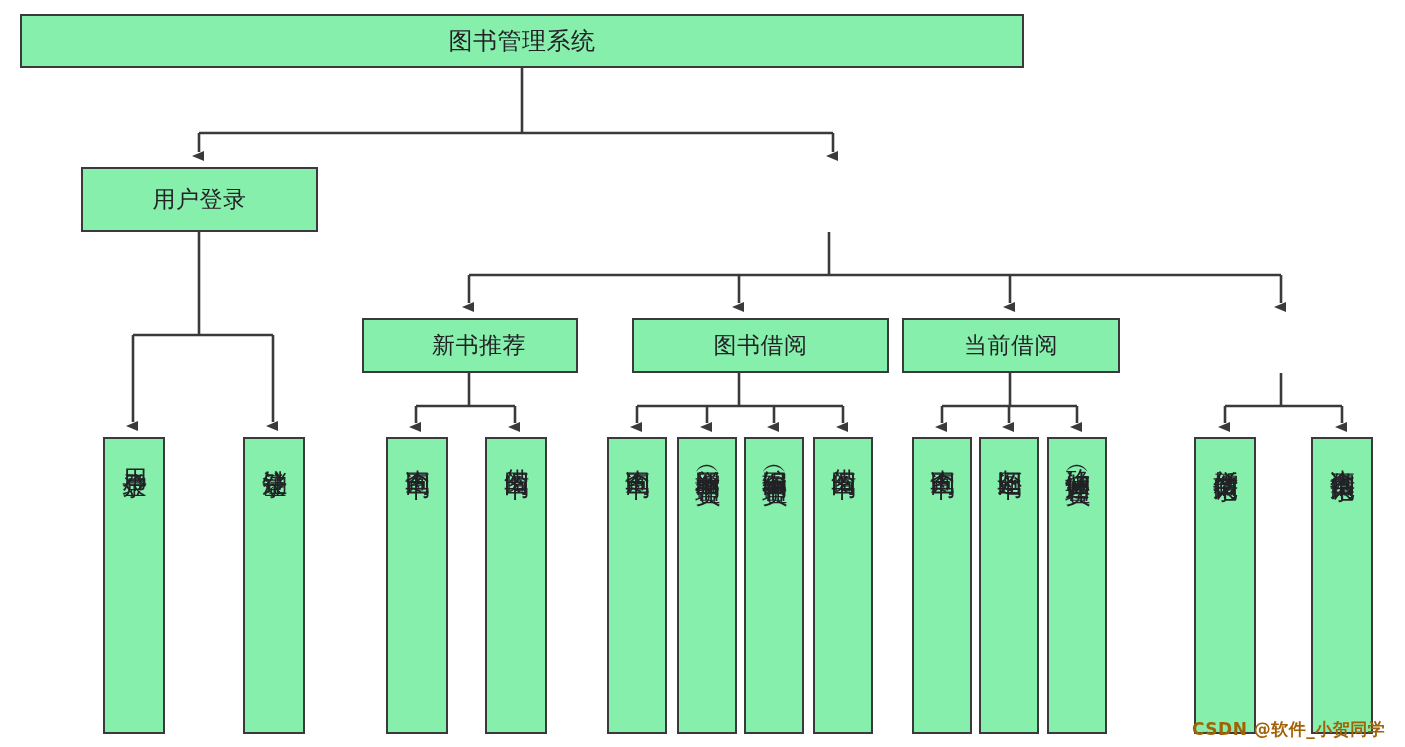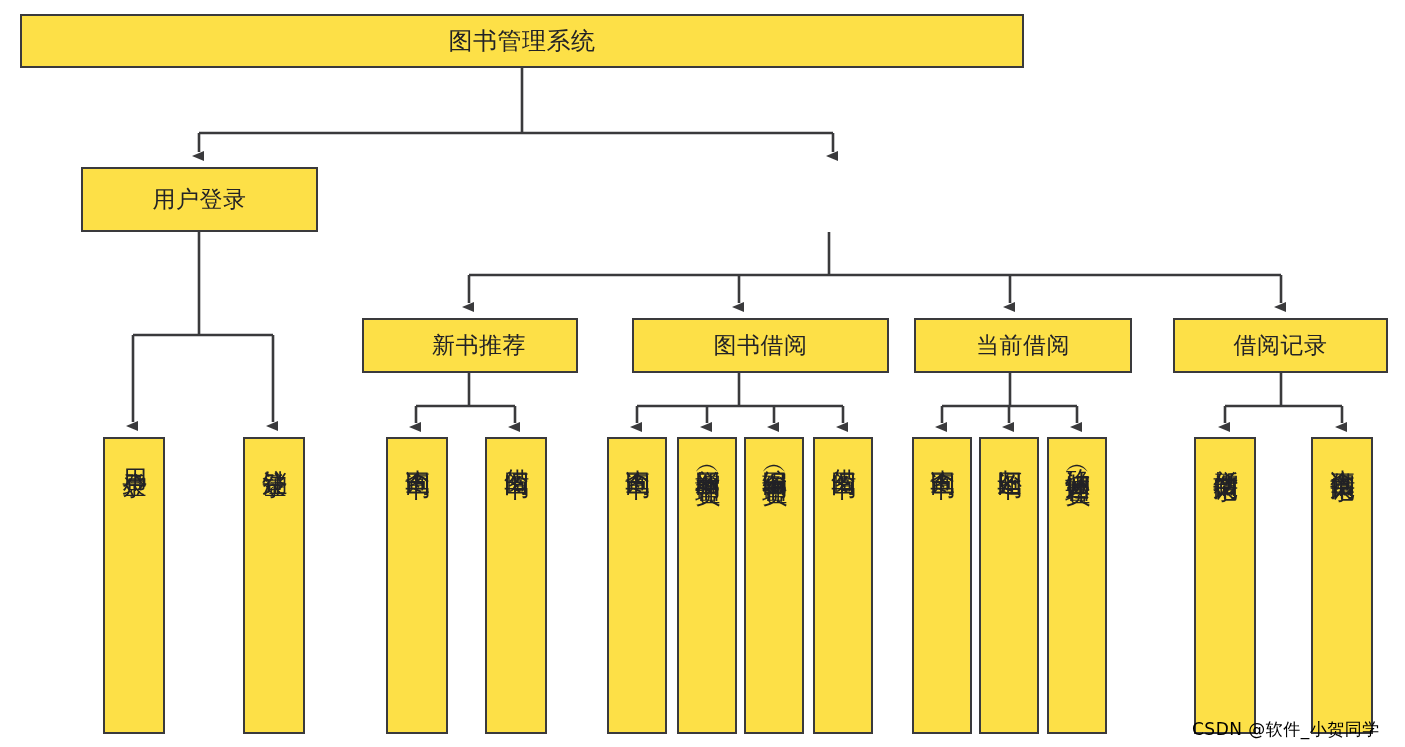--- a/index.html
+++ b/index.html
@@ -21,21 +21,21 @@
     position: absolute;
     left: 0;
     top: 0;
     width: 1405px;
     height: 747px;
     pointer-events: none;
   }
   .node {
     position: absolute;
     box-sizing: border-box;
-    background: #fde047;
+    background: #86efac;
     border: 2px solid #3a3a3c;
     display: flex;
     align-items: center;
     justify-content: center;
     color: #222226;
     text-align: center;
   }
   .node .lbl {
     display: block;
     line-height: 1.18;
@@ -56,24 +56,25 @@
     writing-mode: vertical-rl;
     text-orientation: upright;
     font-size: 25px;
     line-height: 1.06;
     letter-spacing: 2px;
     white-space: nowrap;
   }
   .watermark {
     position: absolute;
     font-size: 17px;
-    color: #000000;
+    color: #a16207;
     letter-spacing: 0.5px;
     white-space: nowrap;
     font-family: "DejaVu Sans", "Liberation Sans", sans-serif;
+    font-weight: bold;
   }
 </style>
 </head>
 <body>
 
 <div id="canvas">
 
   <svg class="wires" viewBox="0 0 1405 747" xmlns="http://www.w3.org/2000/svg">
     <defs>
       <marker id="arrow" markerWidth="10" markerHeight="12" refX="1" refY="5" orient="auto" markerUnits="userSpaceOnUse">
@@ -131,25 +132,22 @@
   <div class="node horiz" style="left:81px; top:167px; width:237px; height:65px;">
     <span class="lbl">用户登录</span>
   </div>
 
   <div class="node horiz" style="left:362px; top:318px; width:216px; height:55px;padding-left:18px;">
     <span class="lbl">新书推荐</span>
   </div>
   <div class="node horiz" style="left:632px; top:318px; width:257px; height:55px;">
     <span class="lbl">图书借阅</span>
   </div>
-  <div class="node horiz" style="left:902px; top:318px; width:218px; height:55px;margin-left:12px;">
+  <div class="node horiz" style="left:902px; top:318px; width:218px; height:55px;">
     <span class="lbl">当前借阅</span>
-  </div>
-  <div class="node horiz" style="left:1173px; top:318px; width:215px; height:55px;">
-    <span class="lbl">借阅记录</span>
   </div>
 
   <div class="node vert" style="left:103px; top:437px; width:62px; height:297px;">
     <span class="lbl">用户登录</span>
   </div>
   <div class="node vert" style="left:243px; top:437px; width:62px; height:297px;">
     <span class="lbl">注销登录</span>
   </div>
 
   <div class="node vert" style="left:386px; top:437px; width:62px; height:297px;">

